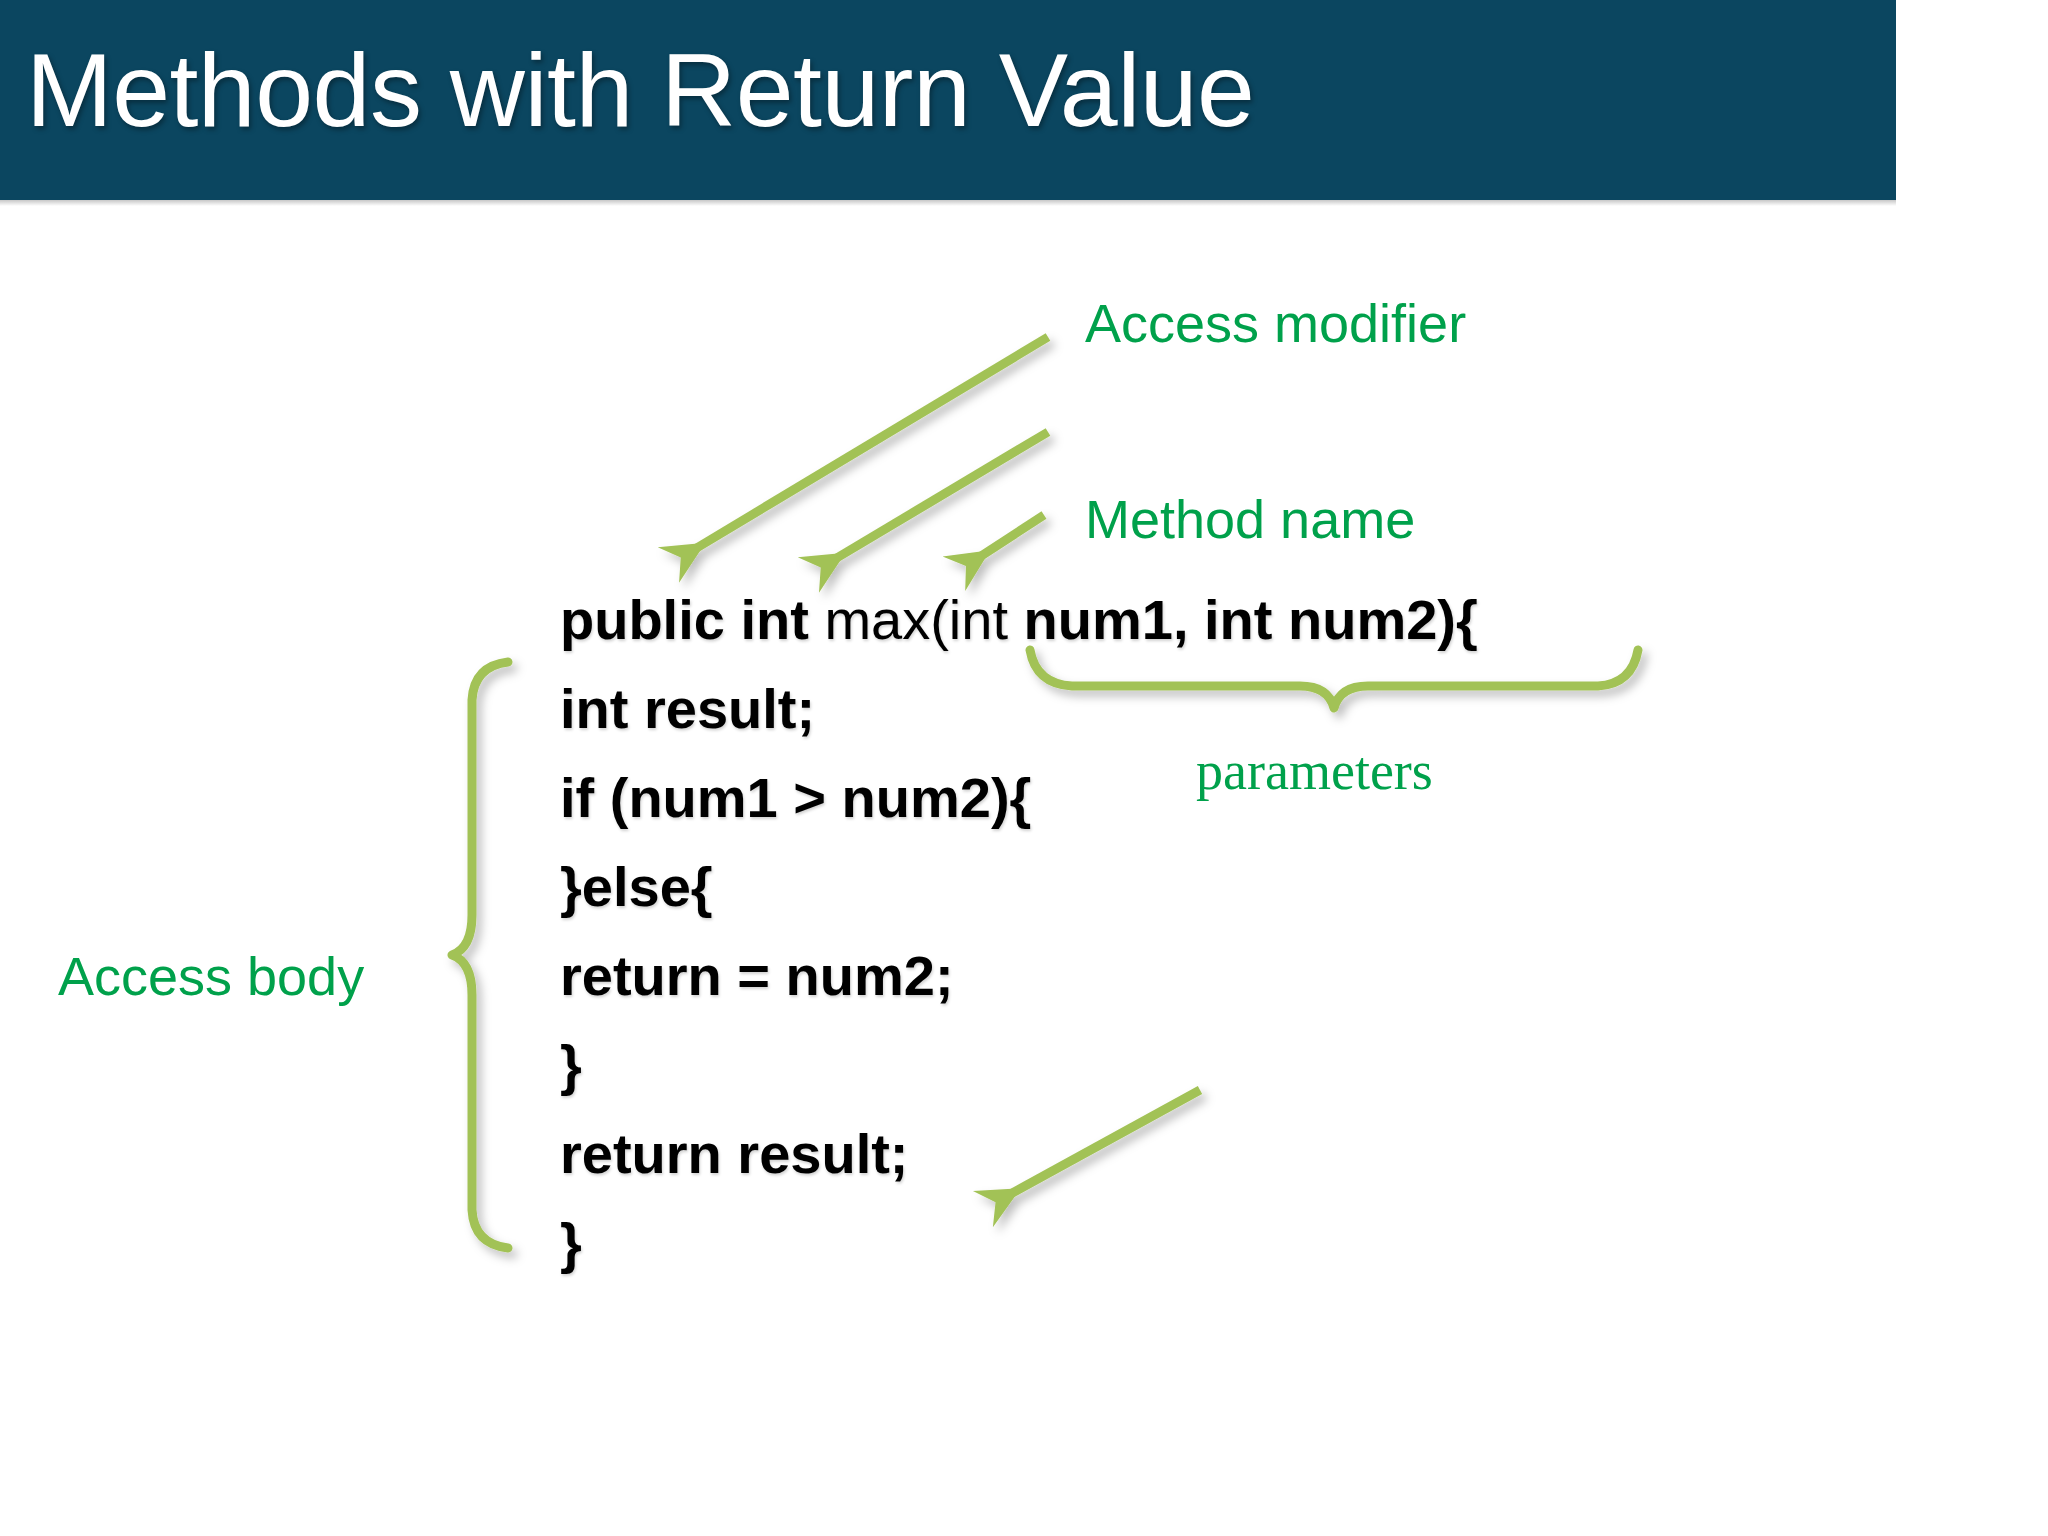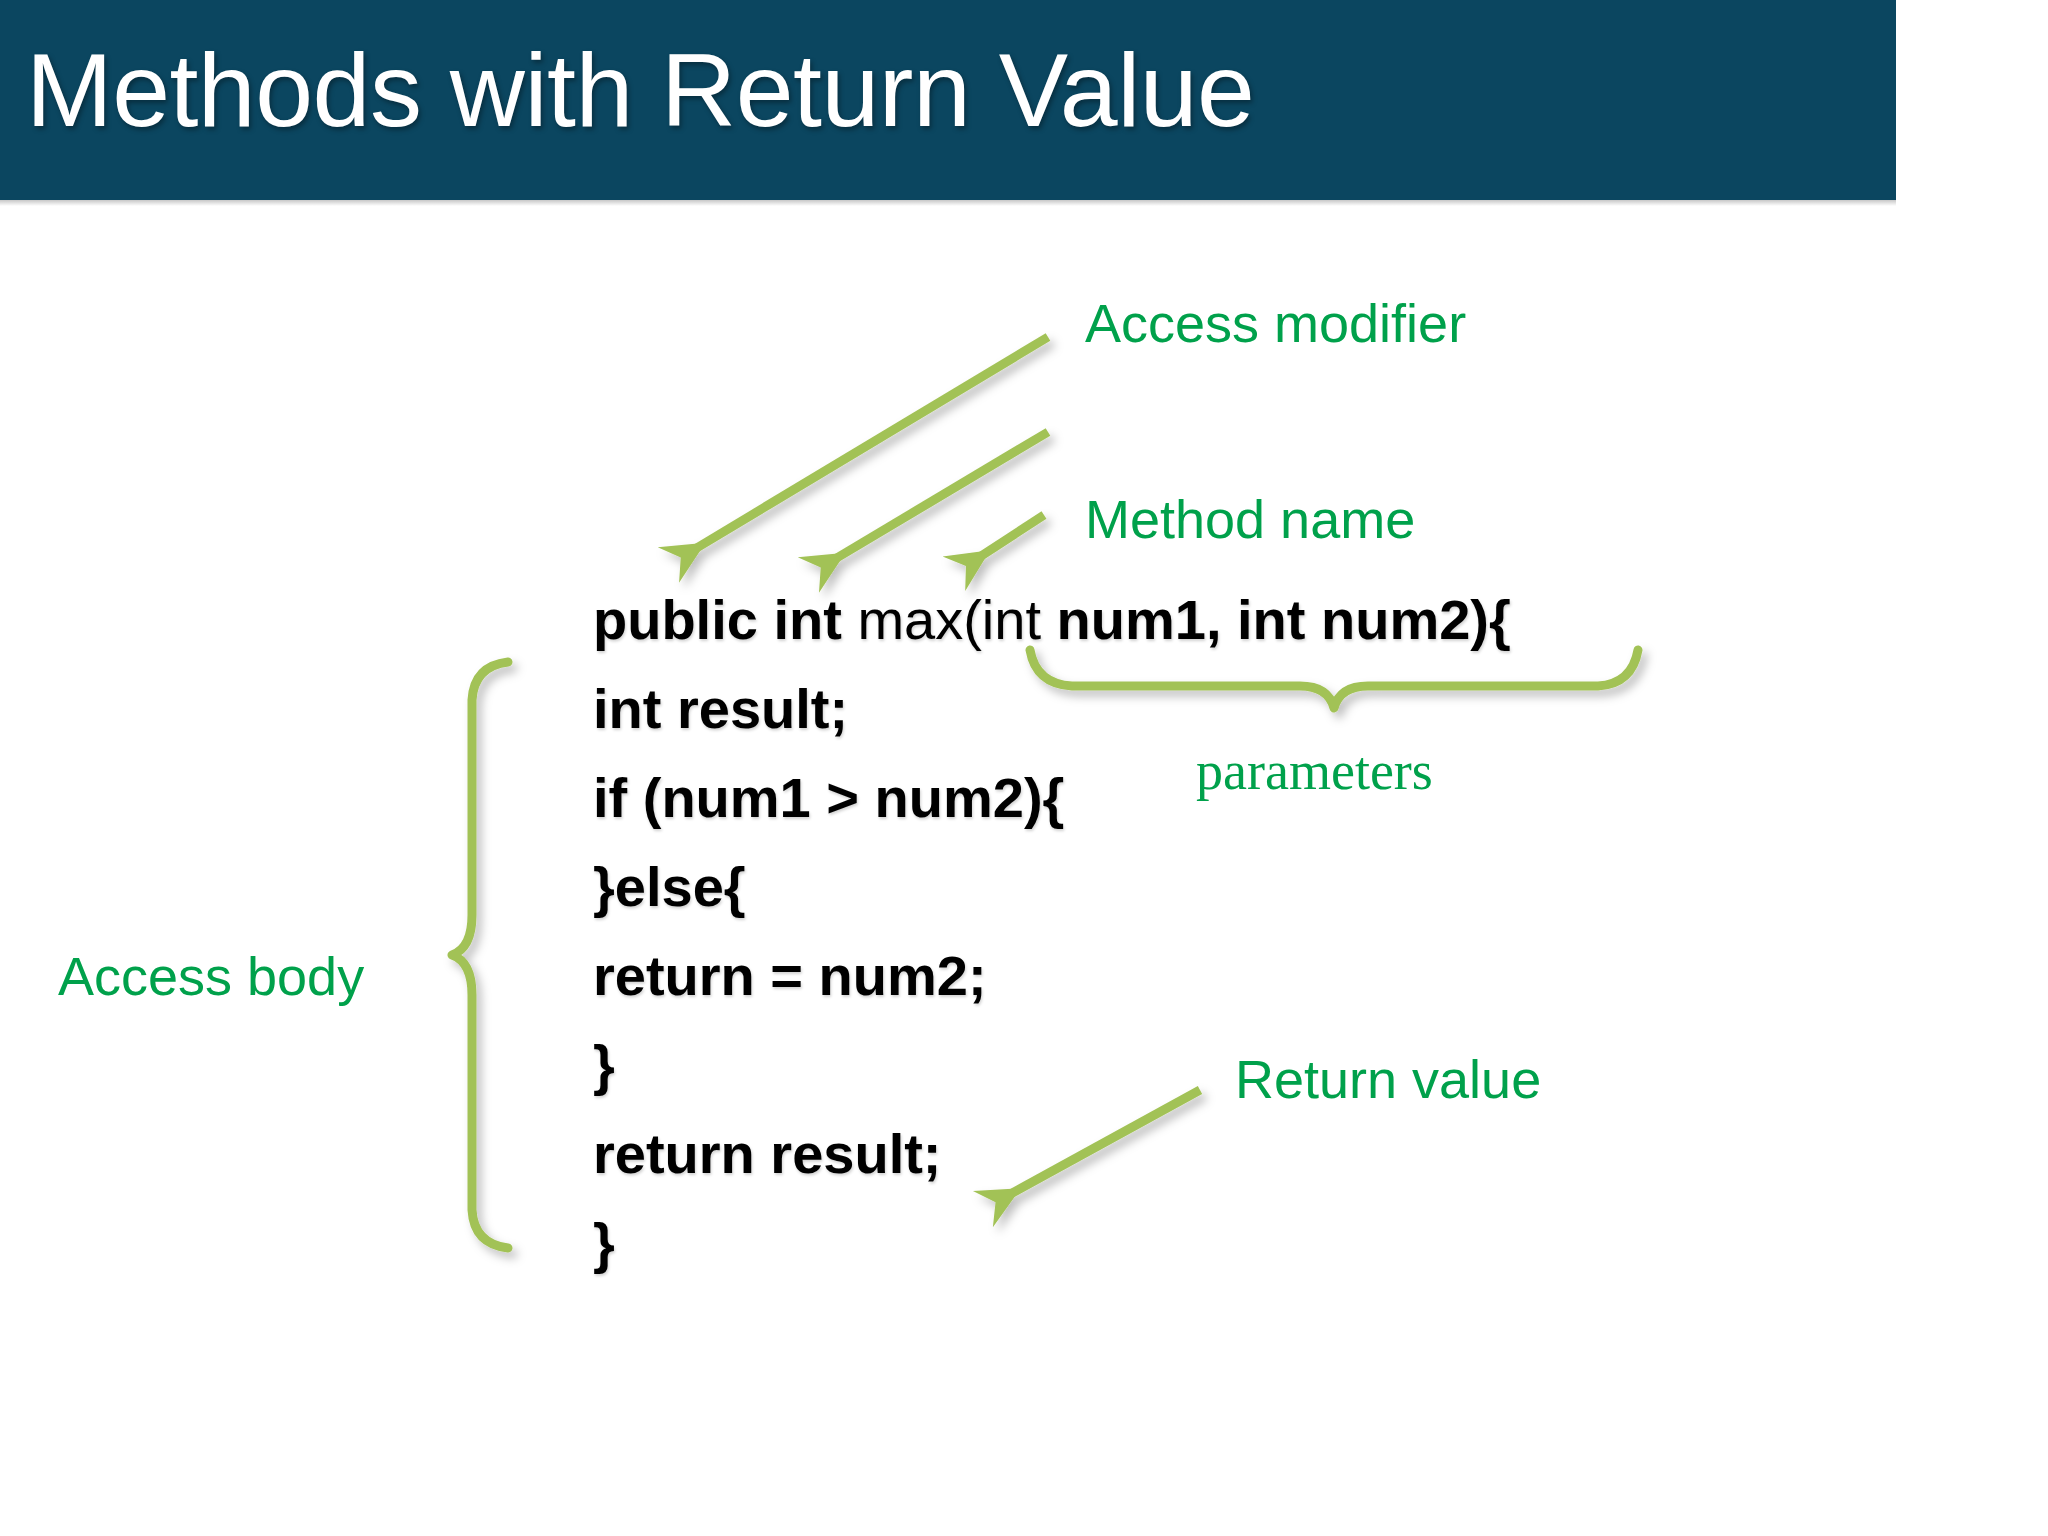--- a/index.html
+++ b/index.html
@@ -58,21 +58,20 @@
     top: 575px;
     width: 1200px;
   }
   .code-line {
     font-size: 56px;
     line-height: 89px;
     color: #000000;
     font-weight: 700;
     white-space: pre;
     text-shadow: 1px 2px 3px rgba(0,0,0,0.18);
-    margin-left: 33px;
   }
   .code-line .regular {
     font-weight: 400;
   }
 
   
   .label {
     position: absolute;
     color: #00a14b;
     font-size: 54px;
@@ -200,21 +199,20 @@
                Q 1340,686 1368,686 L 1598,686 Q 1632,684 1638,650" fill="none" stroke="#A2C256" stroke-width="9" stroke-linecap="round" stroke-linejoin="round"></path>
 
       <path d="M 508,662 Q 474,666 472,700 L 472,915 Q 472,948 452,955
                Q 472,962 472,995 L 472,1210 Q 474,1244 508,1248" fill="none" stroke="#A2C256" stroke-width="9" stroke-linecap="round" stroke-linejoin="round"></path>
     </g>
   </svg>
 
   <div class="label label-access">Access modifier</div>
   <div class="label label-mname">Method name</div>
   <div class="label label-params">parameters</div>
-  <div class="label label-retval">Return value</div>
   <div class="label label-body">Access body</div>
 
   <div class="code-block">
     <div class="code-line"><span>public int </span><span class="regular">max(int </span><span>num1, int num2){</span></div>
     <div class="code-line">int result;</div>
     <div class="code-line">if (num1 &gt; num2){</div>
     <div class="code-line">}else{</div>
     <div class="code-line">return = num2;</div>
     <div class="code-line">}</div>
     <div class="code-line">return result;</div>

